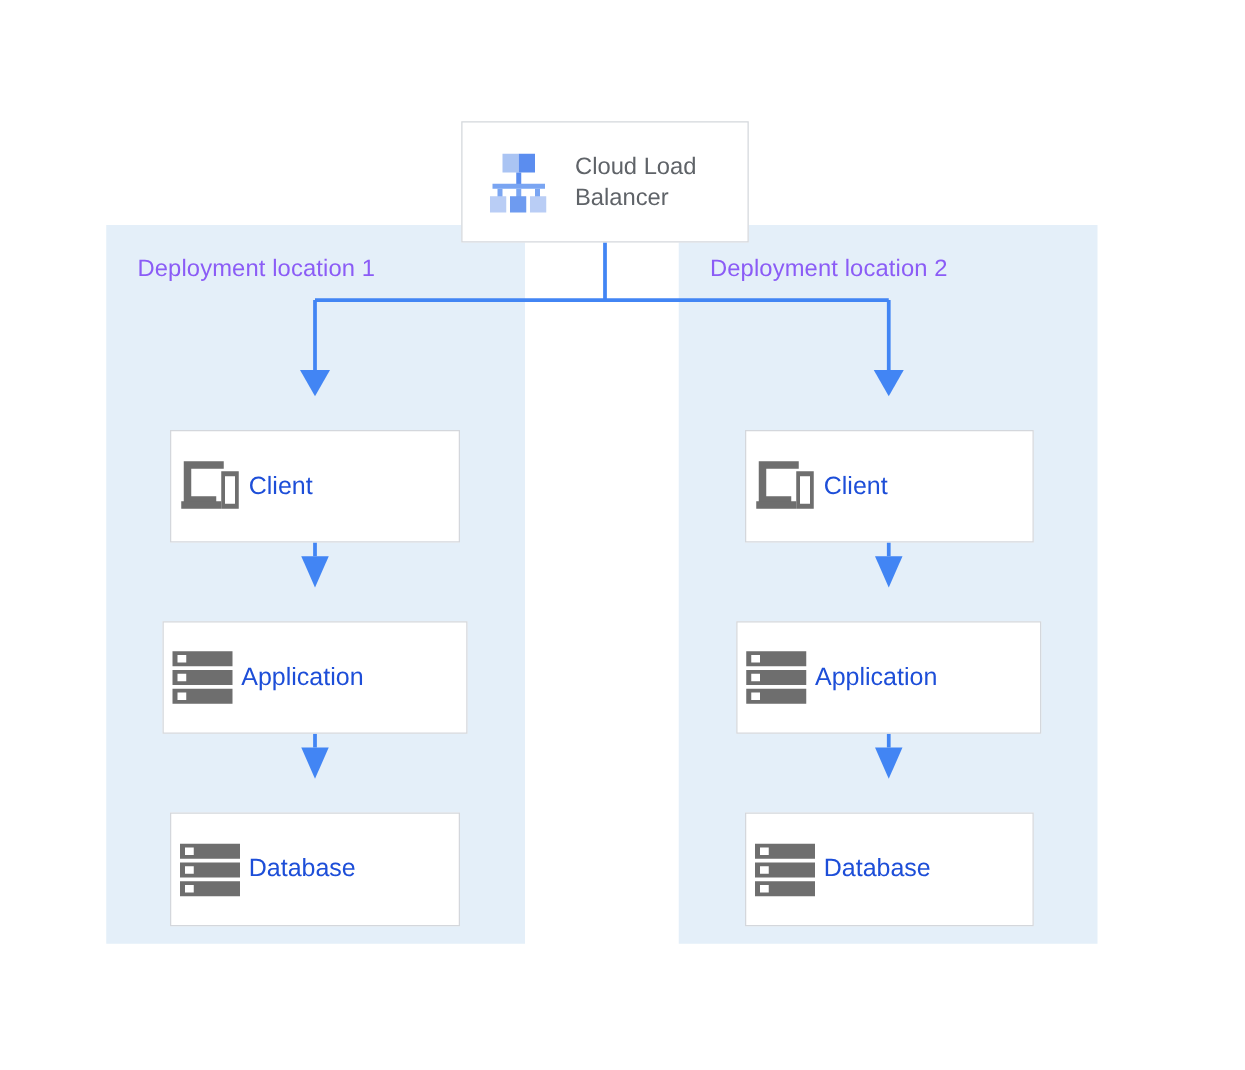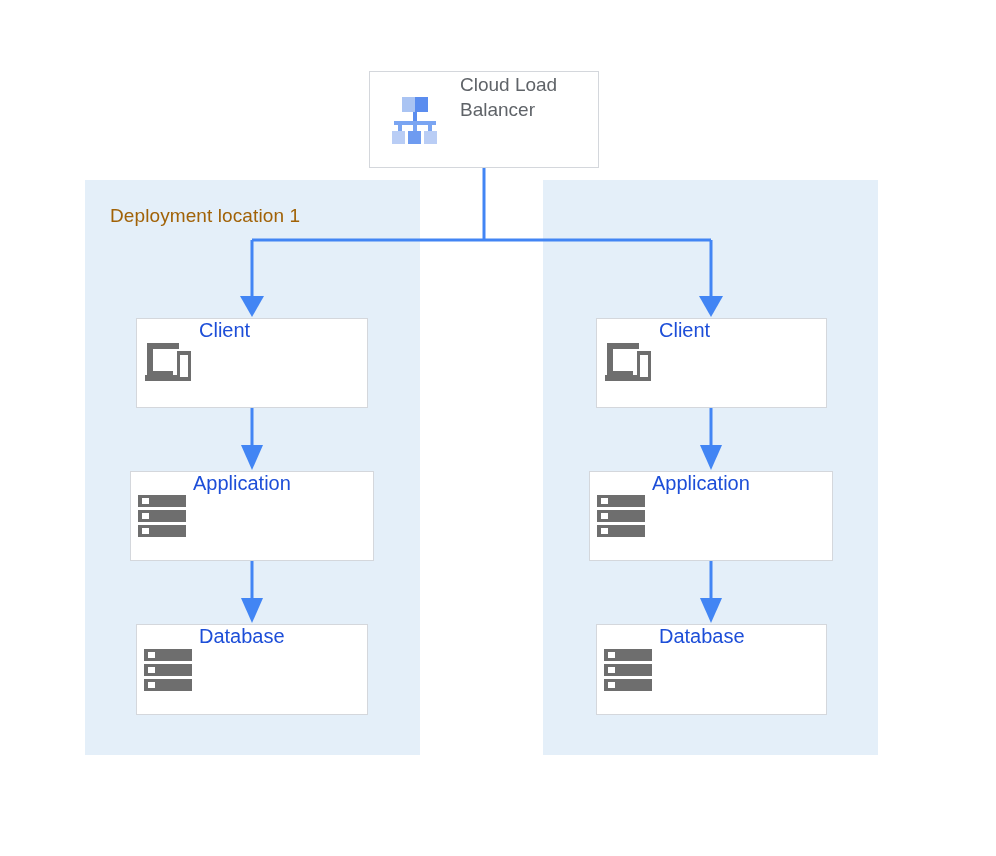--- a/index.html
+++ b/index.html
@@ -26,35 +26,37 @@
     position: absolute;
     background: #e4eff9;
   }
   #panel-left  { left: 85px;  top: 180px; width: 335px; height: 575px; }
   #panel-right { left: 543px; top: 180px; width: 335px; height: 575px; }
 
   .panel-label {
     position: absolute;
     top: 205px;
     font-size: 19px;
-    color: #a16207;
+    color: #8b5cf6;
     letter-spacing: 0.1px;
     white-space: nowrap;
   }
   #label-left  { left: 110px; }
   #label-right { left: 568px; }
 
   
   .node {
     position: absolute;
     background: #ffffff;
     border: 1px solid #d4d7dc;
     box-sizing: border-box;
     display: flex;
+    align-items: center;
     z-index: 4;
+    margin-top: 26px;
   }
   .node .icon-wrap {
     width: 62px;
     min-width: 62px;
     display: flex;
     align-items: center;
     justify-content: center;
   }
   .node .node-label {
     font-size: 20px;
@@ -96,20 +98,21 @@
 </style>
 </head>
 <body>
 
 <div id="canvas">
 
   <div class="panel" id="panel-left"></div>
   <div class="panel" id="panel-right"></div>
 
   <div class="panel-label" id="label-left">Deployment location 1</div>
+  <div class="panel-label" id="label-right">Deployment location 2</div>
 
   <svg id="connectors" viewBox="0 0 996 856" width="996" height="856">
 
     <path d="M 484 167 L 484 240" stroke="#4285f4" stroke-width="3" fill="none"></path>
 
     <path d="M 252 240 L 711 240" stroke="#4285f4" stroke-width="3" fill="none"></path>
 
     <path d="M 252 240 L 252 296" stroke="#4285f4" stroke-width="3" fill="none"></path>
     <polygon points="240,296 264,296 252,317" fill="#4285f4"></polygon>
 

